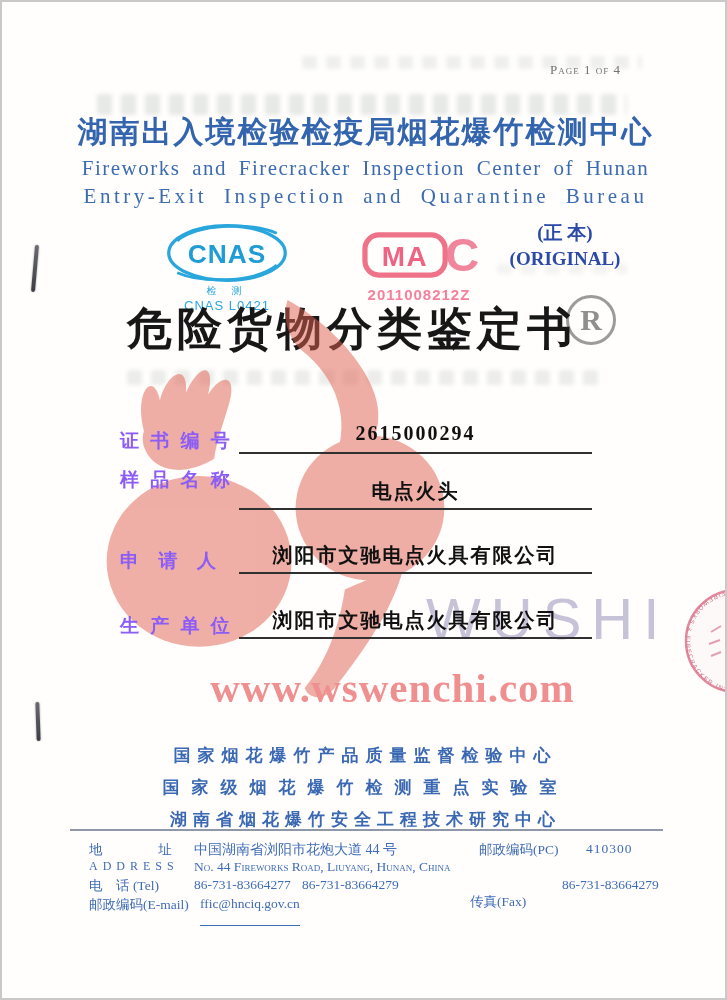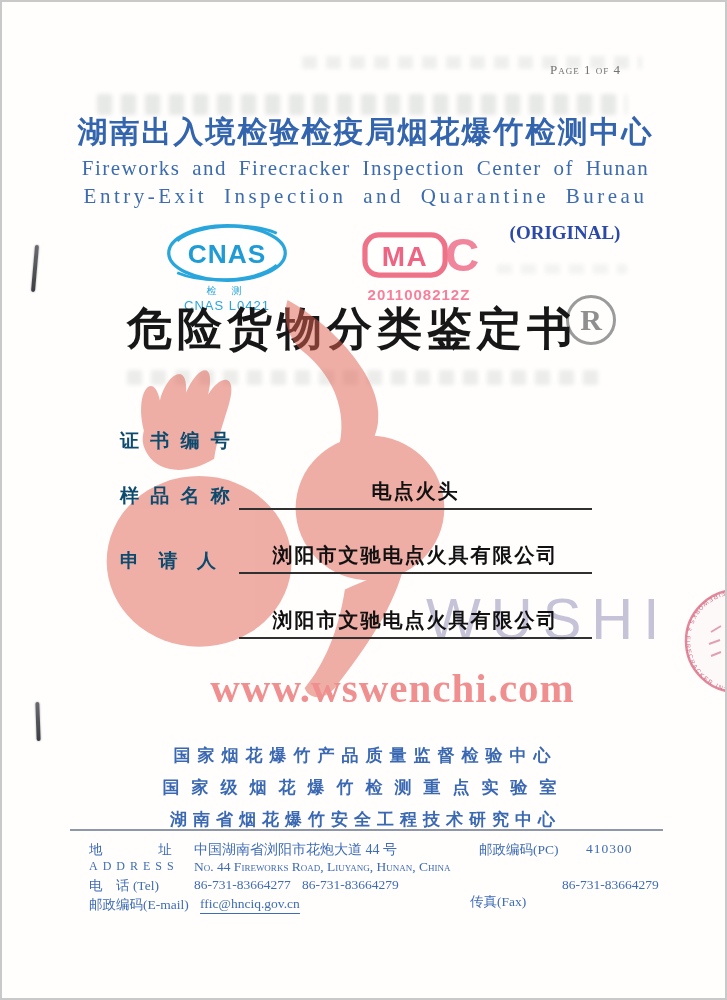--- a/index.html
+++ b/index.html
@@ -40,21 +40,21 @@
 
   .r-mark{top:293px; left:564px; width:44px; height:44px; border:3px solid #9b9b9b;
     border-radius:50%; color:#8f8f8f; font-size:30px; font-weight:bold;
     display:flex; align-items:center; justify-content:center; z-index:1;}
 
   .main-title{top:297px; left:0; width:700px; font-size:45px; font-weight:700;
     color:#171717; letter-spacing:5px; z-index:1;}
 
   .flame{top:288px; left:100px; z-index:2; pointer-events:none;}
 
-  .frow-label{font-size:19px; font-weight:600; color:#0c4a6e; letter-spacing:3px;
+  .frow-label{font-size:19px; font-weight:600; color:#8b5cf6; letter-spacing:3px;
     white-space:pre; z-index:3;}
   .fline{left:237px; width:353px; border-bottom:2px solid #303030; height:30px;
     text-align:center; z-index:3;}
   .fvalue{font-family:"Liberation Serif","DejaVu Serif",serif; font-weight:bold;
     font-size:20px; color:#111; letter-spacing:2px;}
 
   .wushi-cn{top:488px; left:428px; font-size:96px; line-height:1; font-weight:700;
     color:rgba(128,122,168,0.5); letter-spacing:14px; z-index:1;}
   .wushi-en{top:588px; left:424px; font-size:58px; line-height:1;
     color:rgba(128,122,168,0.45); letter-spacing:10px; z-index:1;}
@@ -68,21 +68,21 @@
   .inst-2{letter-spacing:12px;}
   .inst-3{letter-spacing:6px;}
 
   .hrule{top:827px; left:68px; width:593px; height:2px; background:#8f98a8;}
 
   .footer{color:#3f6cb6; font-size:13.5px; z-index:1;}
   .f-l1{top:839px;} .f-l2{top:857px;} .f-l3{top:875px;} .f-l4{top:894px;}
   .f-label{left:87px;}
   .addr-en-label{letter-spacing:5px; font-size:12px;}
   .smallcaps{font-variant:small-caps;}
-  .email-value{border-bottom:1px solid #3f6cb6; padding-bottom:1px;}
+  .email-value{border-bottom:1px solid #3f6cb6; padding-bottom:13px;}
 
   .staple{position:absolute; width:4px; border-radius:2px; z-index:4;
     background:linear-gradient(180deg,#6a6a70,#3c3c44); box-shadow:0 0 2px rgba(0,0,0,0.4);}
   .staple-1{top:243px; left:31px; height:47px; transform:rotate(5deg);}
   .staple-2{top:700px; left:34px; height:39px; transform:rotate(-2deg);}
 
   .stamp{top:580px; right:-2px; z-index:1;}
 </style>
 </head>
 <body>
@@ -114,49 +114,54 @@
   <div class="abs cma-block center">
     <svg width="122" height="58" viewBox="0 0 140 62">
       <text x="100" y="49" font-size="54" font-weight="bold" fill="#f0859c">C</text>
       <rect x="8" y="8" width="92" height="46" rx="16" fill="rgba(255,255,255,0.6)" stroke="#ee7288" stroke-width="6"></rect>
       <text x="54" y="44" text-anchor="middle" font-size="32" font-weight="bold" fill="#ee6482" letter-spacing="2">MA</text>
     </svg>
     <div class="cma-code">2011008212Z</div>
   </div>
 
   <div class="abs original-block center serif">
+    <div>(正 本)</div>
     <div>(ORIGINAL)</div>
   </div>
 
   <div class="abs r-mark serif">R</div>
 
   <div class="abs main-title center">危险货物分类鉴定书</div>
 
   <svg class="abs flame" width="345" height="410" viewBox="0 0 340 408">
     <g fill="#e06050" opacity="0.5">
       <path d="M183,10 C233,38 279,92 273,132 C269,160 251,174 231,166 C245,130 233,88 197,60 C185,50 177,28 183,10 Z"></path>
       <path d="M40,140 C30,100 50,80 56,110 C62,84 84,70 82,102 C94,74 112,70 104,104 C118,82 134,84 124,116 C118,136 112,152 110,168 C80,186 54,180 44,164 C38,154 38,148 40,140 Z"></path>
       <ellipse cx="95" cy="270" rx="92" ry="85"></ellipse>
       <ellipse cx="265" cy="217" rx="74" ry="72"></ellipse>
       <path d="M300,270 C290,315 262,355 230,396 C220,408 204,408 200,396 C220,372 234,338 240,298 C262,288 286,280 300,270 Z"></path>
     </g>
   </svg>
 
   <div class="abs frow-label" style="top:426px; left:118px;">证 书 编 号</div>
-
-  <div class="abs frow-label" style="top:481px; left:118px;">样 品 名 称</div>
+  <div class="abs fline" style="top:420px;">
+    <span class="fvalue">2615000294</span>
+  </div>
+
+  <div class="abs frow-label" style="top:465px; left:118px;">样 品 名 称</div>
   <div class="abs fline" style="top:476px;">
     <span class="fvalue">电点火头</span>
   </div>
 
   <div class="abs frow-label" style="top:546px; left:118px;">申  请  人</div>
   <div class="abs fline" style="top:540px;">
     <span class="fvalue">浏阳市文驰电点火具有限公司</span>
   </div>
 
+  <div class="abs frow-label" style="top:611px; left:118px;">生 产 单 位</div>
   <div class="abs fline" style="top:605px;">
     <span class="fvalue">浏阳市文驰电点火具有限公司</span>
   </div>
 
   <div class="abs wushi-en">WUSHI</div>
 
   <div class="abs url-watermark center serif">www.wswenchi.com</div>
 
   <svg class="abs stamp" width="50" height="118" viewBox="0 0 50 118">
     <defs>

